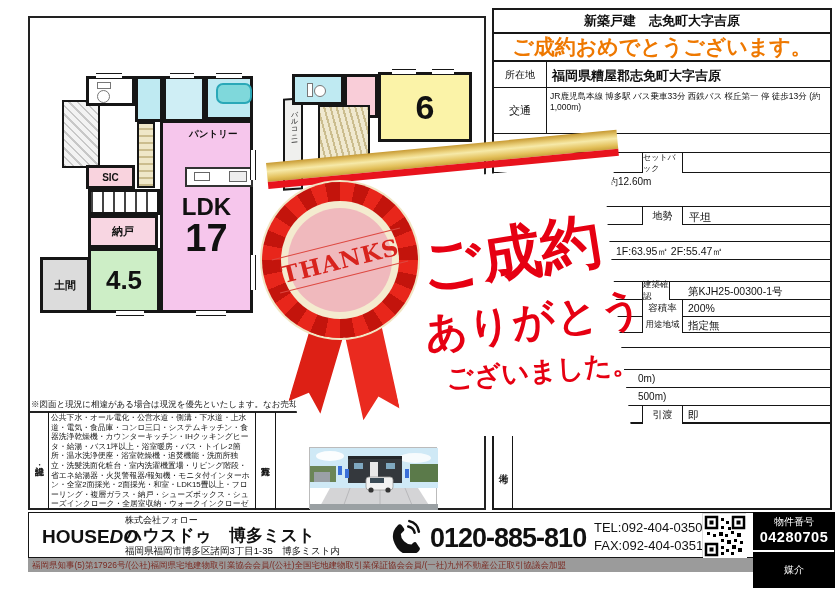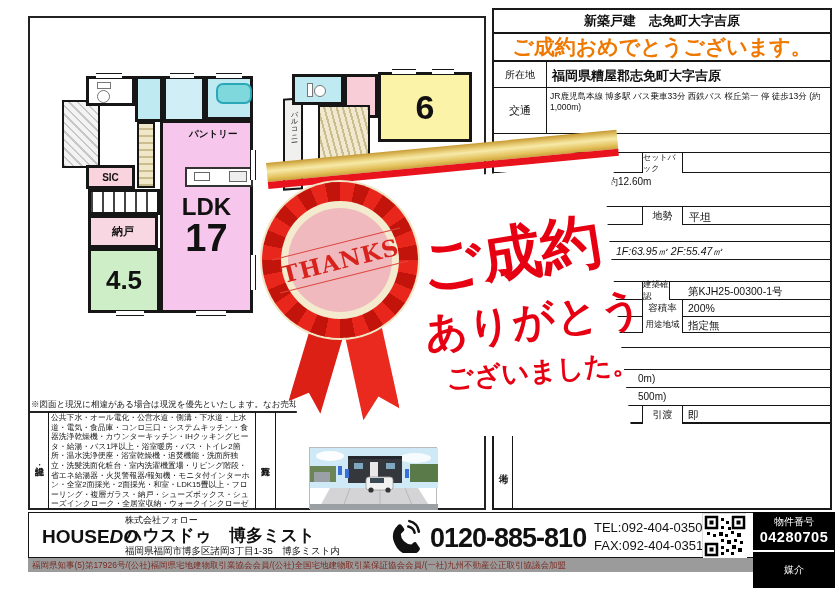--- a/index.html
+++ b/index.html
@@ -42,20 +42,23 @@
 
   <div class="room flex" style="left:86px;top:165px;width:49px;height:24px;background:#f9d3de;font-size:10px;font-weight:bold;">
     <span>SIC</span>
   </div>
   <div class="room" style="left:88px;top:189px;width:72px;height:26px;background:repeating-linear-gradient(90deg,#444 0 1.5px,#fff 1.5px 11px);"></div>
   <div class="room flex" style="left:88px;top:215px;width:70px;height:33px;background:#f8d6e2;font-size:11px;font-weight:bold;">
     <span>納戸</span>
   </div>
   <div class="room flex" style="left:88px;top:248px;width:72px;height:65px;background:#cdeec6;font-size:26px;font-weight:bold;">
     <span>4.5</span>
+  </div>
+  <div class="room flex" style="left:40px;top:257px;width:50px;height:56px;background:#dcdcdc;font-size:11px;font-weight:bold;">
+    <span>土間</span>
   </div>
 
   <div class="room" style="left:160px;top:120px;width:93px;height:193px;background:#f6c6ec;">
     <div style="position:absolute;left:26px;top:5px;font-size:9.5px;font-weight:bold;">パントリー</div>
     <div style="position:absolute;left:22px;top:44px;width:64px;height:16px;background:#fff;border:2px solid #333;">
       <div style="position:absolute;left:7px;top:3px;width:14px;height:7px;border:1px solid #666;background:#fff;"></div>
       <div style="position:absolute;right:4px;top:2px;width:16px;height:9px;border:1px solid #666;background:#eee;"></div>
     </div>
     <div style="position:absolute;left:0;top:72px;width:100%;text-align:center;font-weight:bold;font-size:24px;line-height:1;">LDK</div>
     <div style="position:absolute;left:0;top:96px;width:100%;text-align:center;font-weight:bold;font-size:38px;line-height:1;">17</div>
@@ -152,21 +155,21 @@
 
   <div class="a bb" style="left:494px;top:173px;width:336px;height:34px;"></div>
   <div class="frag" style="left:608px;top:175px;">約12.60m</div>
 
   <div class="a bb" style="left:494px;top:207px;width:336px;height:18px;"></div>
   <div class="mlabel" style="left:642px;top:207px;width:41px;height:18px;font-size:10px;">地勢</div>
   <div class="frag" style="left:689px;top:210px;font-size:11px;">平坦</div>
 
   <div class="a bb" style="left:494px;top:225px;width:336px;height:17px;"></div>
   <div class="a bb" style="left:494px;top:242px;width:336px;height:18px;"></div>
-  <div class="frag" style="left:616px;top:245px;font-size:10.5px;font-style:italic;">1F:63.95㎡ 2F:55.47㎡</div>
+  <div class="frag" style="left:616px;top:245px;font-size:10.5px;">1F:63.95㎡ 2F:55.47㎡</div>
 
   <div class="a bb" style="left:494px;top:260px;width:336px;height:22px;"></div>
 
   <div class="a bb" style="left:494px;top:282px;width:336px;height:18px;"></div>
   <div class="mlabel" style="left:642px;top:282px;width:28px;height:18px;font-size:8.5px;">建築確認</div>
   <div class="frag" style="left:688px;top:285px;font-size:10.5px;">第KJH25-00300-1号</div>
 
   <div class="a bb" style="left:494px;top:300px;width:336px;height:17px;"></div>
   <div class="mlabel" style="left:642px;top:300px;width:41px;height:17px;font-size:9.5px;">容積率</div>
   <div class="frag" style="left:688px;top:302px;font-size:10.5px;">200%</div>

